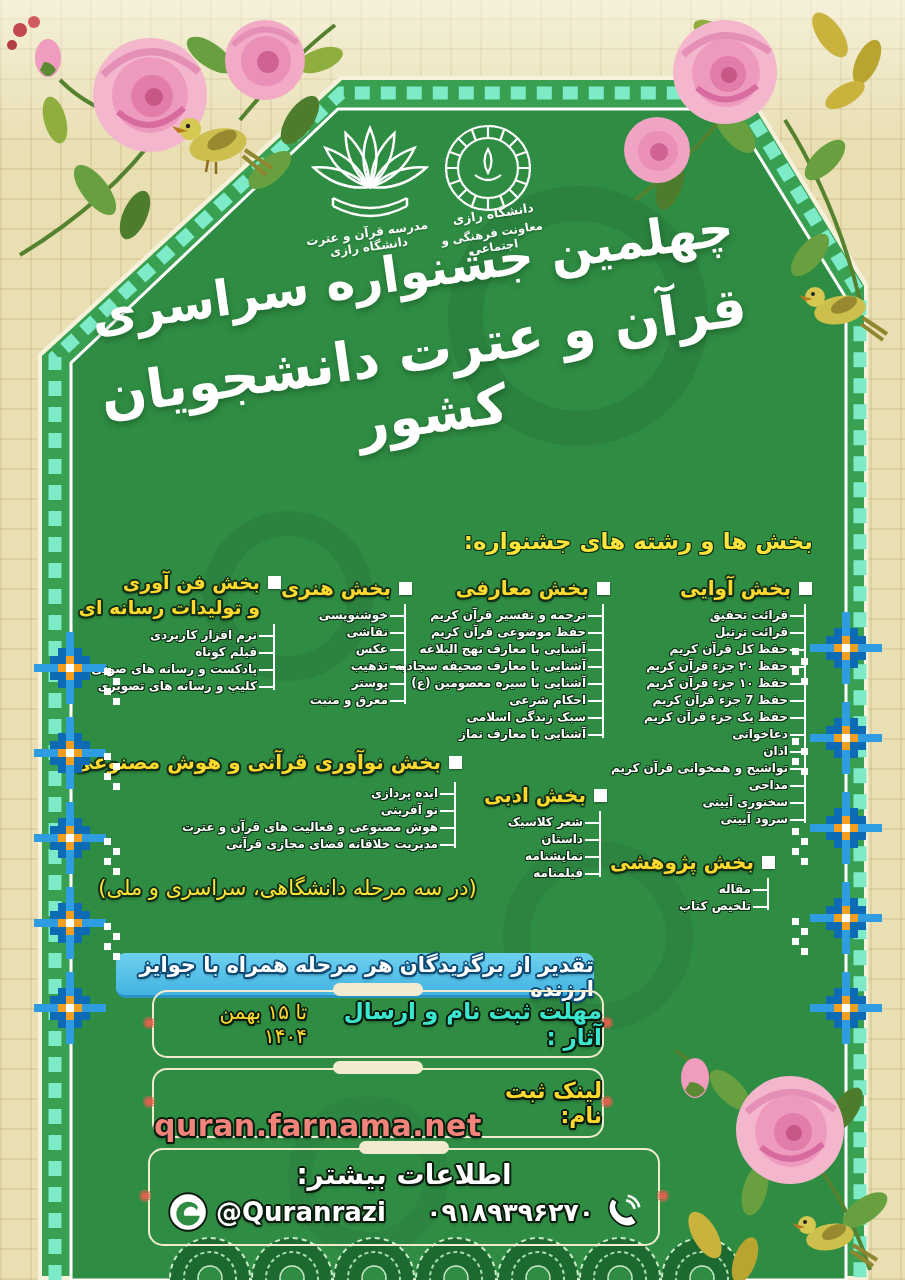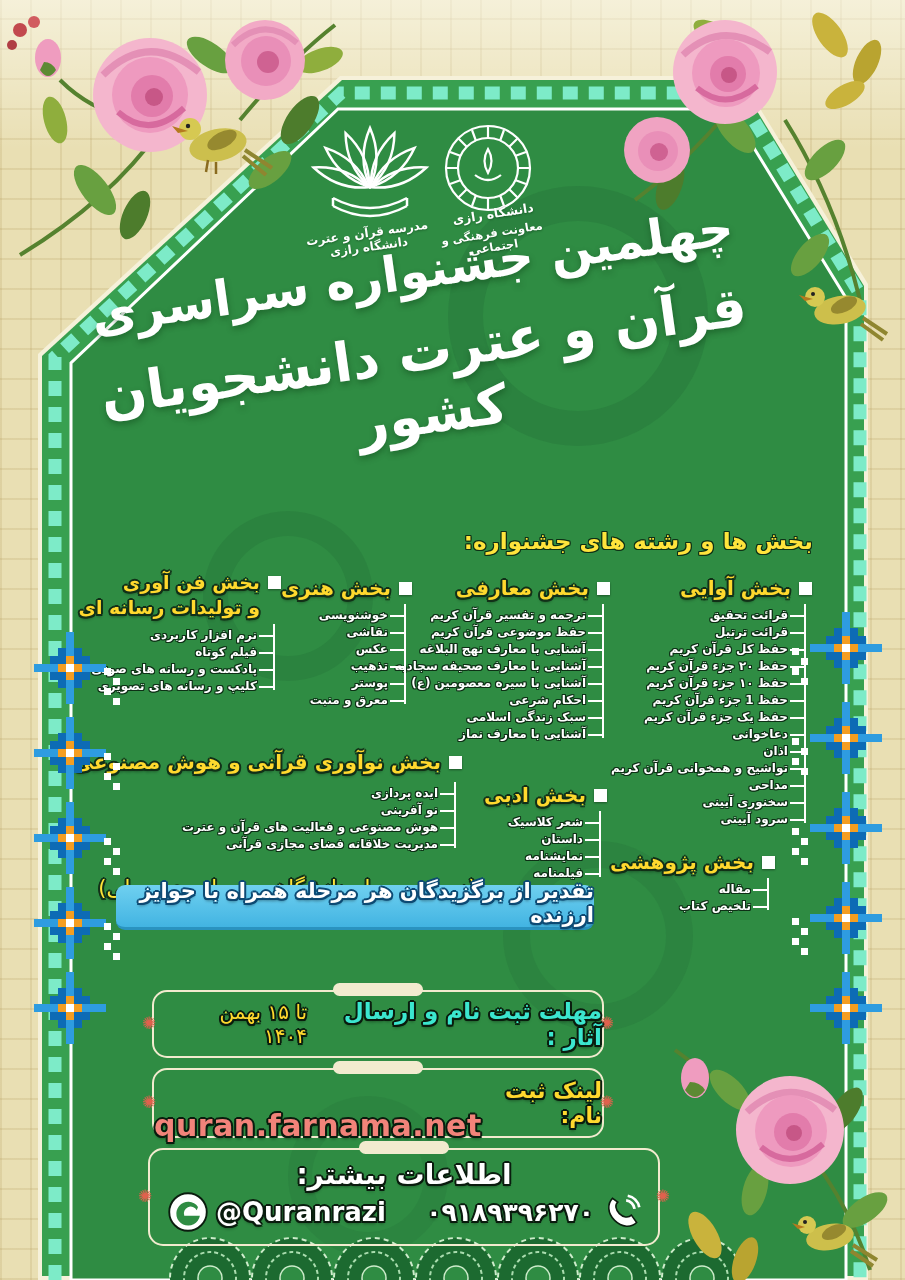--- a/index.html
+++ b/index.html
@@ -23,23 +23,23 @@
   .sec-head{display:flex;align-items:center;gap:8px;}
   .bullet{width:13px;height:13px;background:#fff;flex:0 0 auto;box-shadow:0 1px 2px rgba(0,0,0,.4);}
   .sec-title{font-size:20px;font-weight:bold;color:#ffd92e;white-space:nowrap;}
   .sec-title.small{font-size:19px;}
   .sec-items{position:relative;margin-top:7px;padding-right:24px;}
   .sec-items::before{content:"";position:absolute;right:6px;top:-3px;bottom:5px;width:2px;background:#fff;}
   .it{position:relative;font-size:12px;font-weight:bold;color:#fff;line-height:17px;white-space:nowrap;text-align:right;}
   .it::before{content:"";position:absolute;right:-17px;top:calc(50% - 1px);width:15px;height:2px;background:#fff;}
   .stages-note{position:absolute;left:95px;top:876px;width:385px;text-align:center;
     font-size:21px;font-weight:normal;color:#ffe438;}
-  .prize-banner{position:absolute;left:116px;top:885px;width:478px;height:42px;border-radius:9px;
+  .prize-banner{position:absolute;left:116px;top:953px;width:478px;height:42px;border-radius:9px;
     background:linear-gradient(#6fd0f0,#42b4e2);border-bottom:3px solid #2a93c0;
-    display:flex;align-items:flex-end;justify-content:center;}
+    display:flex;align-items:flex-start;justify-content:center;}
   .prize-banner span{font-size:21px;font-weight:bold;color:#fff;--oc:#0d4a74;}
   .orn-frame{position:absolute;border:2px solid #f2ebcf;border-radius:15px;}
   .orn-frame::before{content:"";position:absolute;top:-9px;left:calc(50% - 45px);width:90px;height:13px;
     background:#f2ebcf;border-radius:7px;}
   .orn{position:absolute;top:calc(50% - 11px);color:#e0614d;font-size:17px;line-height:20px;}
   .orn.l{left:-12px;} .orn.r{right:-12px;}
   .frame-row{position:absolute;inset:0;display:flex;align-items:center;justify-content:center;gap:10px;direction:rtl;}
   .deadline-label{font-size:23px;font-weight:bold;color:#3be6cf;--oc:#0a1c0e;}
   .deadline-value{font-size:20px;font-weight:normal;color:#ffd92e;padding-left:32px;--oc:#0a1c0e;}
   .link-label{font-size:22px;font-weight:bold;color:#ffd92e;--oc:#0a1c0e;}
@@ -172,21 +172,21 @@
       <div class="sec-head">
           <span class="bullet"></span>
         <span class="sec-title ol2">بخش آوایی</span>
         </div>
       <div class="sec-items">
         <div class="it ol">قرائت تحقیق</div>
         <div class="it ol">قرائت ترتیل</div>
         <div class="it ol">حفظ کل قرآن کریم</div>
         <div class="it ol">حفظ ۲۰ جزء قرآن کریم</div>
         <div class="it ol">حفظ ۱۰ جزء قرآن کریم</div>
-        <div class="it ol">حفظ 1 جزء قرآن کریم</div>
+        <div class="it ol">حفظ 7 جزء قرآن کریم</div>
         <div class="it ol">حفظ یک جزء قرآن کریم</div>
         <div class="it ol">دعاخوانی</div>
         <div class="it ol">اذان</div>
         <div class="it ol">تواشیح و همخوانی قرآن کریم</div>
         <div class="it ol">مداحی</div>
         <div class="it ol">سخنوری آیینی</div>
         <div class="it ol">سرود آیینی</div>
       </div>
     </div>
 

